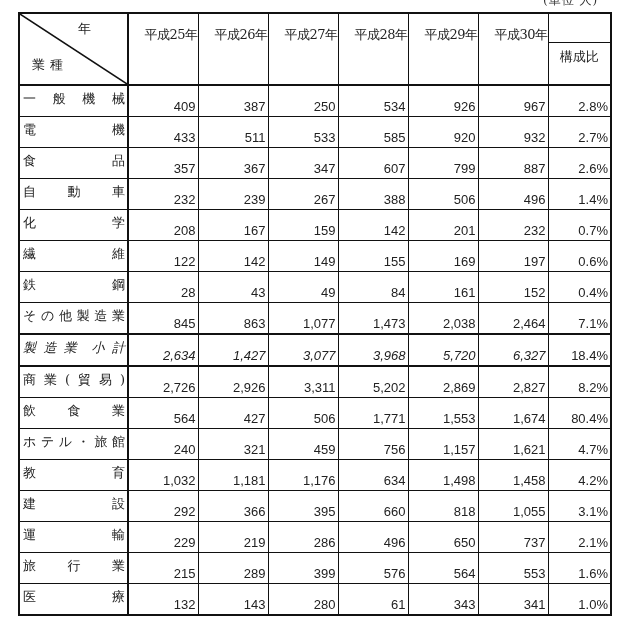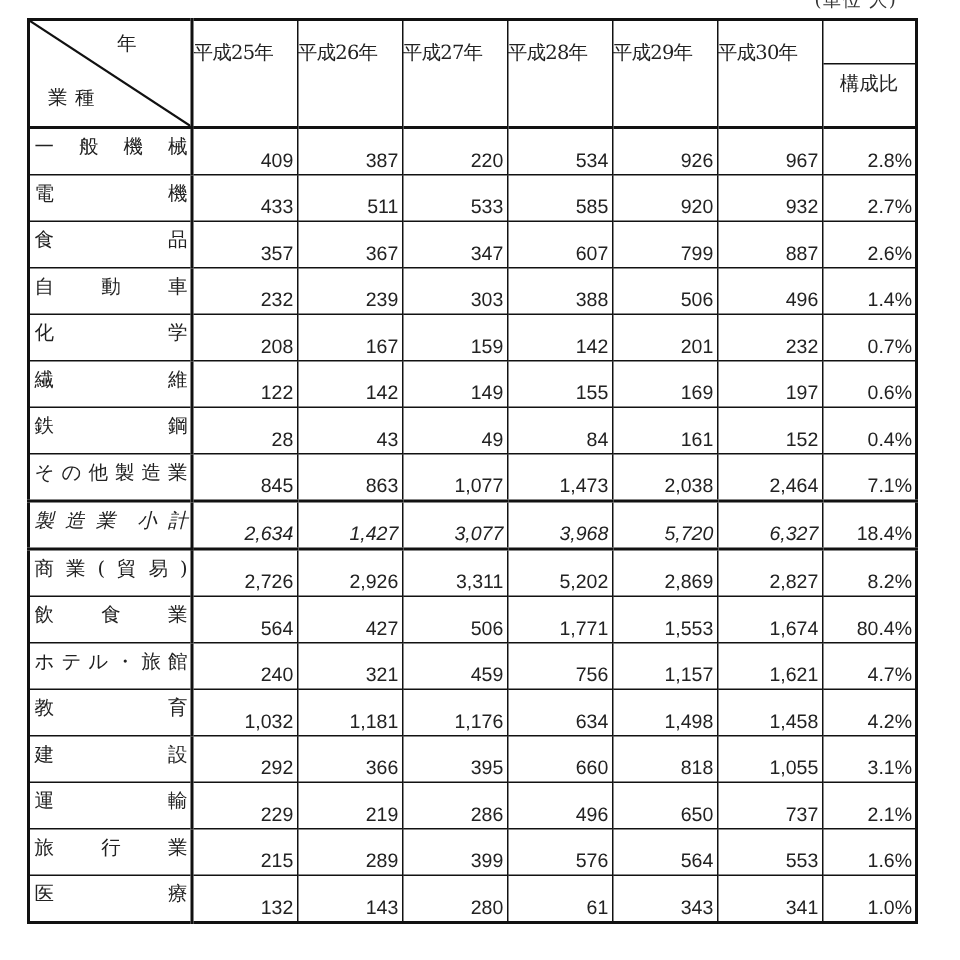--- a/index.html
+++ b/index.html
@@ -10,21 +10,21 @@
           border:2.5px solid #111; }
   td, th { border:1.2px solid #111; padding:0; font-weight:normal; }
   col.c0 { width:109px; }
   col.cy { width:70px; }
   col.cr { width:63px; }
   .hdr-row td { height:58px; }
   .corner { position:relative; border-right:2.5px solid #111; border-bottom:2.5px solid #111; }
   .corner svg { position:absolute; left:0; top:0; width:100%; height:100%; }
   .corner .year { position:absolute; right:36px; top:6px; font-size:13px; }
   .corner .gyo { position:absolute; left:12px; bottom:10px; font-size:13px; letter-spacing:5px;margin-top:16px; }
-  .yh { font-size:13px; text-align:left; vertical-align:top; padding-top:12px;
+  .yh { font-size:13px; text-align:right; vertical-align:top; padding-top:12px;
         border-bottom:2.5px solid #111; white-space:nowrap; letter-spacing:-0.5px; }
   .ratio-h { border-bottom:2.5px solid #111; padding:0; vertical-align:top;border-radius:18px; }
   .ratio-h .top { height:28px; border-bottom:1.2px solid #111; }
   .ratio-h .lbl { height:28px; line-height:28px; text-align:center; font-size:13px; }
   tr.data td { height:28px; }
   td.name { font-size:13px; border-right:2.5px solid #111; padding:0 2px 0 3px; vertical-align:top;
             line-height:15px; }
   td.name .spread { display:flex; justify-content:space-between; padding-top:5px; }
   td.name.two .spread { padding-top:0; }
   td.num { font-family:"Liberation Sans","DejaVu Sans",sans-serif; font-size:13px; text-align:right;
@@ -72,21 +72,21 @@
         <td class="name">
           <div class="spread">
             <span>一</span>
             <span>般</span>
             <span>機</span>
             <span>械</span>
           </div>
         </td>
         <td class="num yr">409</td>
         <td class="num yr">387</td>
-        <td class="num yr">220</td>
+        <td class="num yr">250</td>
         <td class="num yr">534</td>
         <td class="num yr">926</td>
         <td class="num yr">967</td>
         <td class="num">2.8%</td>
       </tr>
       <tr class="data">
         <td class="name">
           <div class="spread">
             <span>電</span>
             <span>機</span>
@@ -118,21 +118,21 @@
       <tr class="data">
         <td class="name">
           <div class="spread">
             <span>自</span>
             <span>動</span>
             <span>車</span>
           </div>
         </td>
         <td class="num yr">232</td>
         <td class="num yr">239</td>
-        <td class="num yr">303</td>
+        <td class="num yr">267</td>
         <td class="num yr">388</td>
         <td class="num yr">506</td>
         <td class="num yr">496</td>
         <td class="num">1.4%</td>
       </tr>
       <tr class="data">
         <td class="name">
           <div class="spread">
             <span>化</span>
             <span>学</span>

